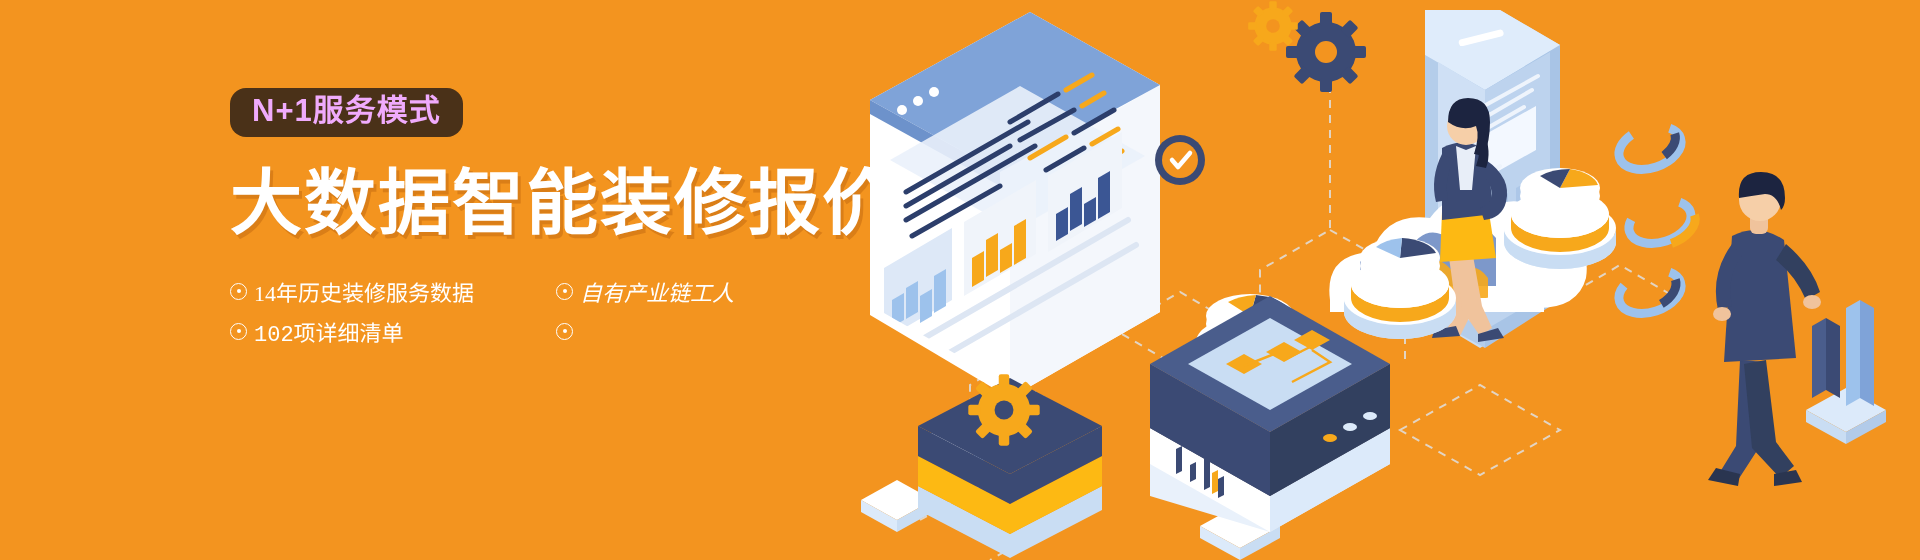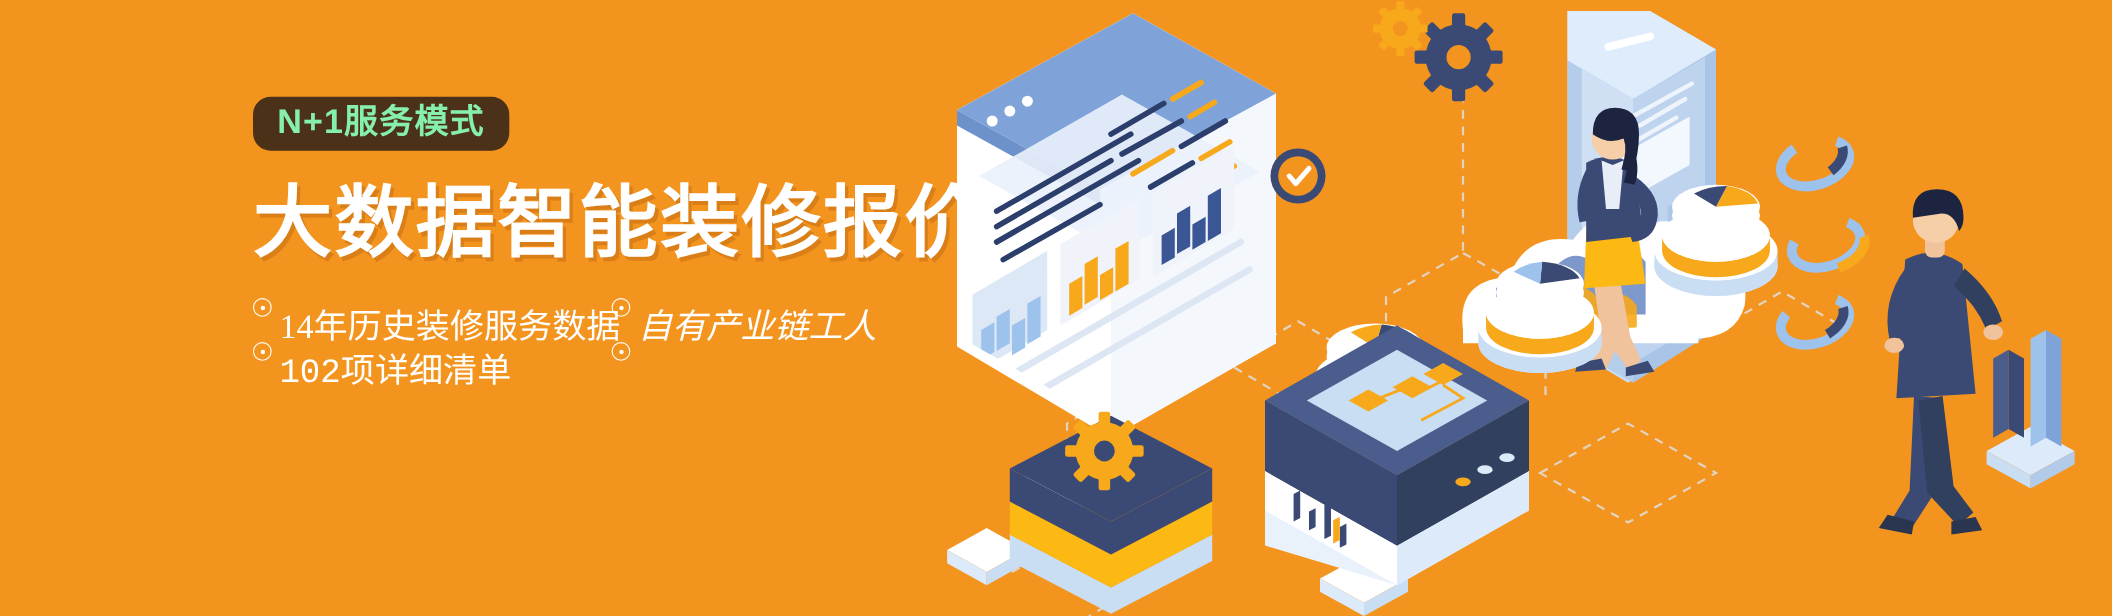--- a/index.html
+++ b/index.html
@@ -15,21 +15,21 @@
     overflow:hidden;
   }
 
   
   .copy{
     position:absolute;left:230px;top:88px;width:760px;
   }
   .badge{
     display:inline-block;
     background:#4a3118;
-    color:#86efac;
+    color:#f0abfc;
     border-radius:16px;
     padding:7px 22px 9px 22px;
     font-size:31px;
     font-weight:bold;
     letter-spacing:1px;
     line-height:1.05;
     font-family:"Liberation Sans","DejaVu Sans",sans-serif;
   }
   .headline{
     margin-top:29px;
@@ -43,23 +43,23 @@
     font-family:"Liberation Sans","DejaVu Sans",sans-serif;
   }
   .bullets{
     margin-top:30px;
     display:grid;
     grid-template-columns:320px 320px;
     grid-auto-rows:40px;
     column-gap:6px;
   }
   .bullet{
-    display:flex;align-items:flex-start;
+    display:flex;align-items:center;
     color:#ffffff;
-    font-size:31px;
+    font-size:22px;
     font-family:"Liberation Serif","DejaVu Serif",serif;
     white-space:nowrap;
   }
   .bullet .dot{
     display:inline-block;
     width:15px;height:15px;
     border:1.6px solid #ffffff;
     border-radius:50%;
     margin-right:7px;
     position:relative;

